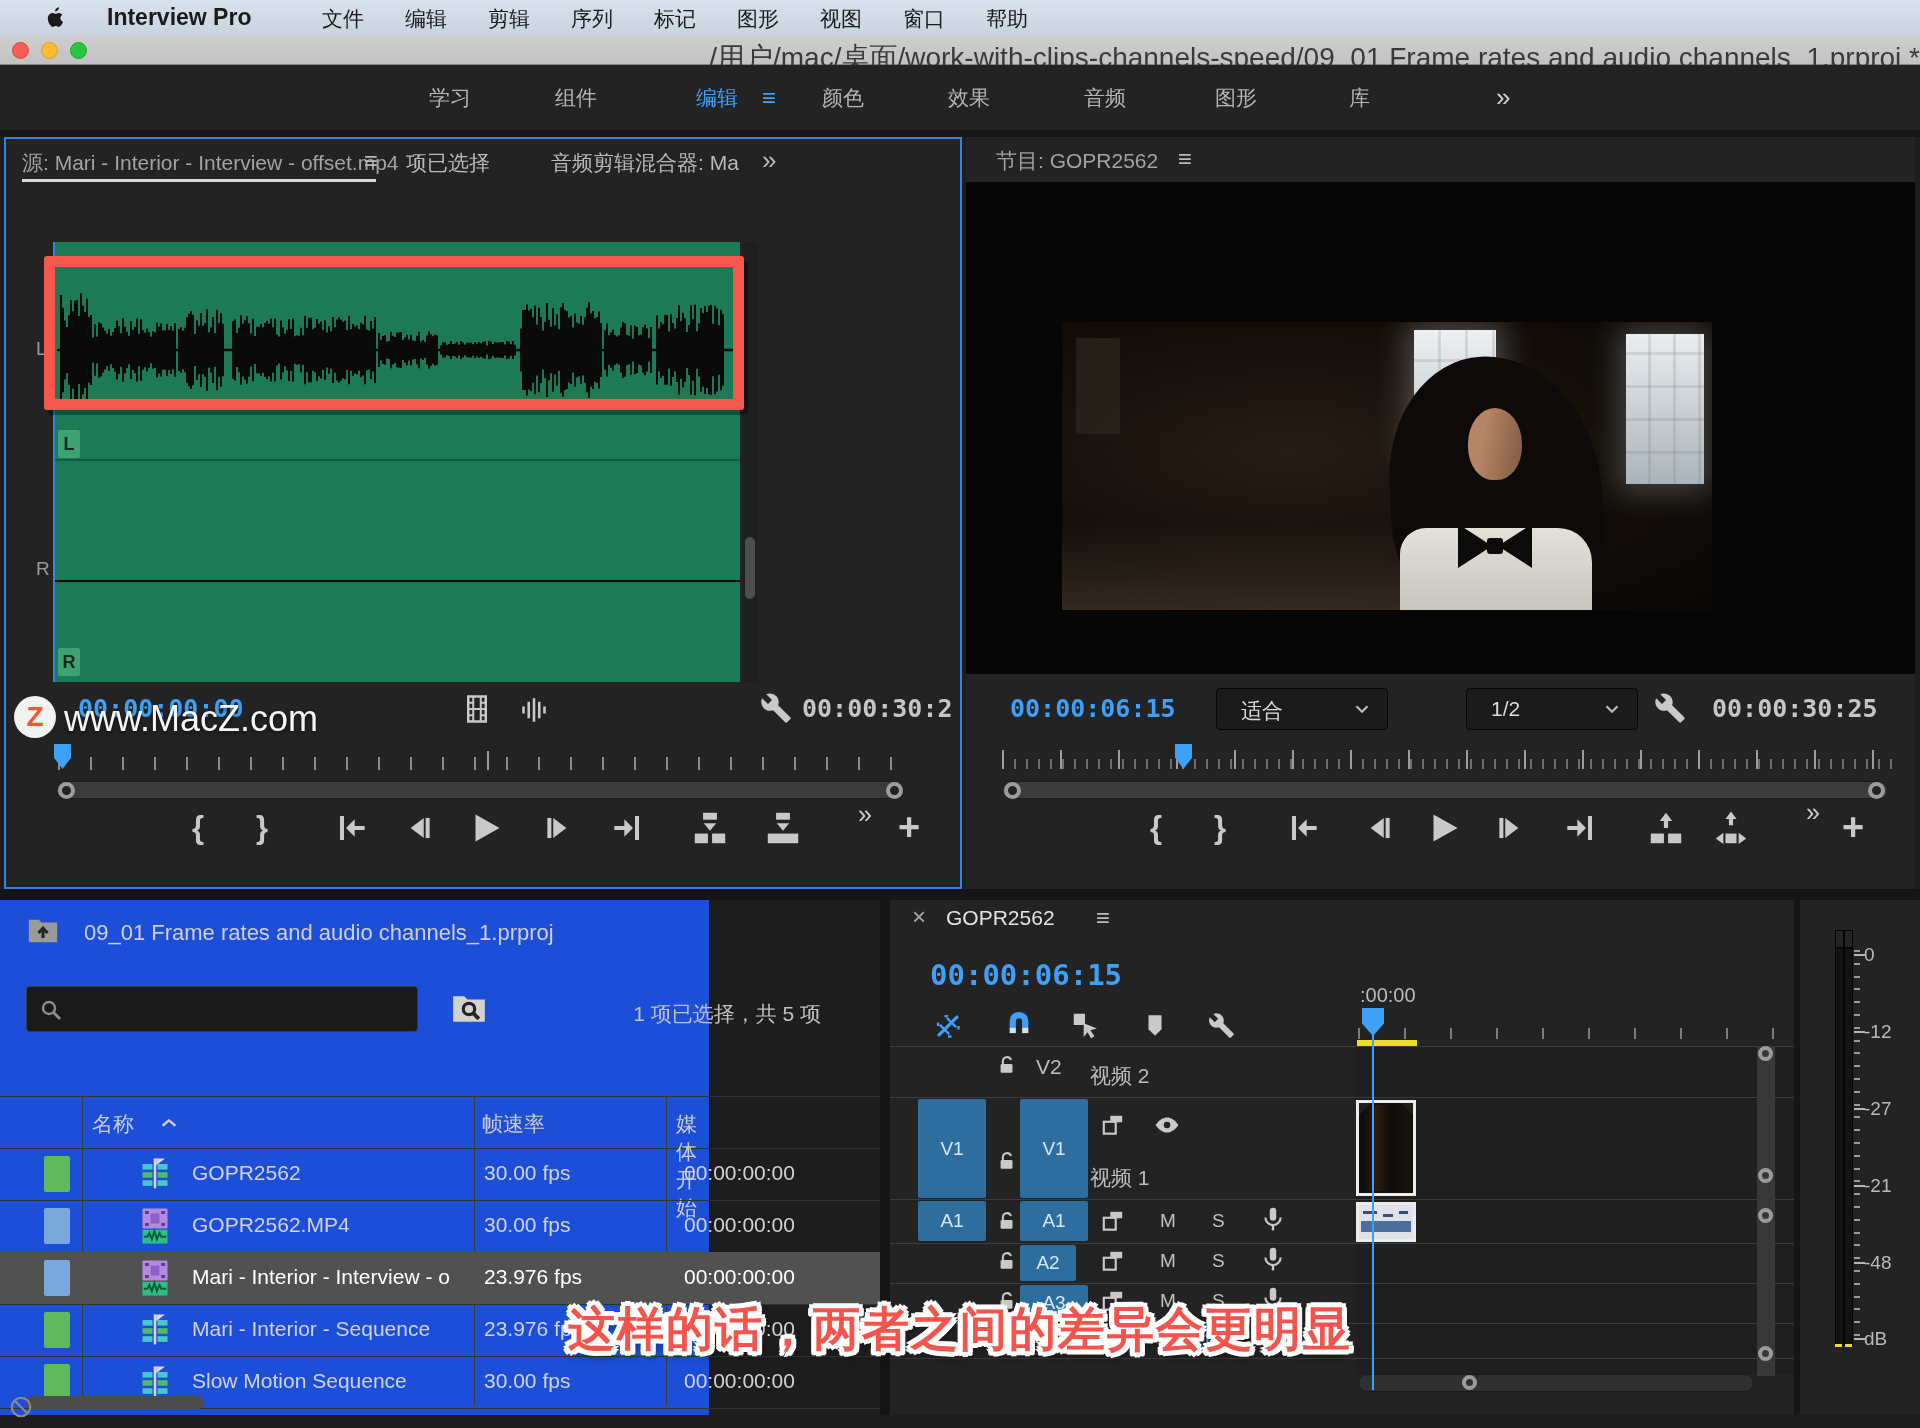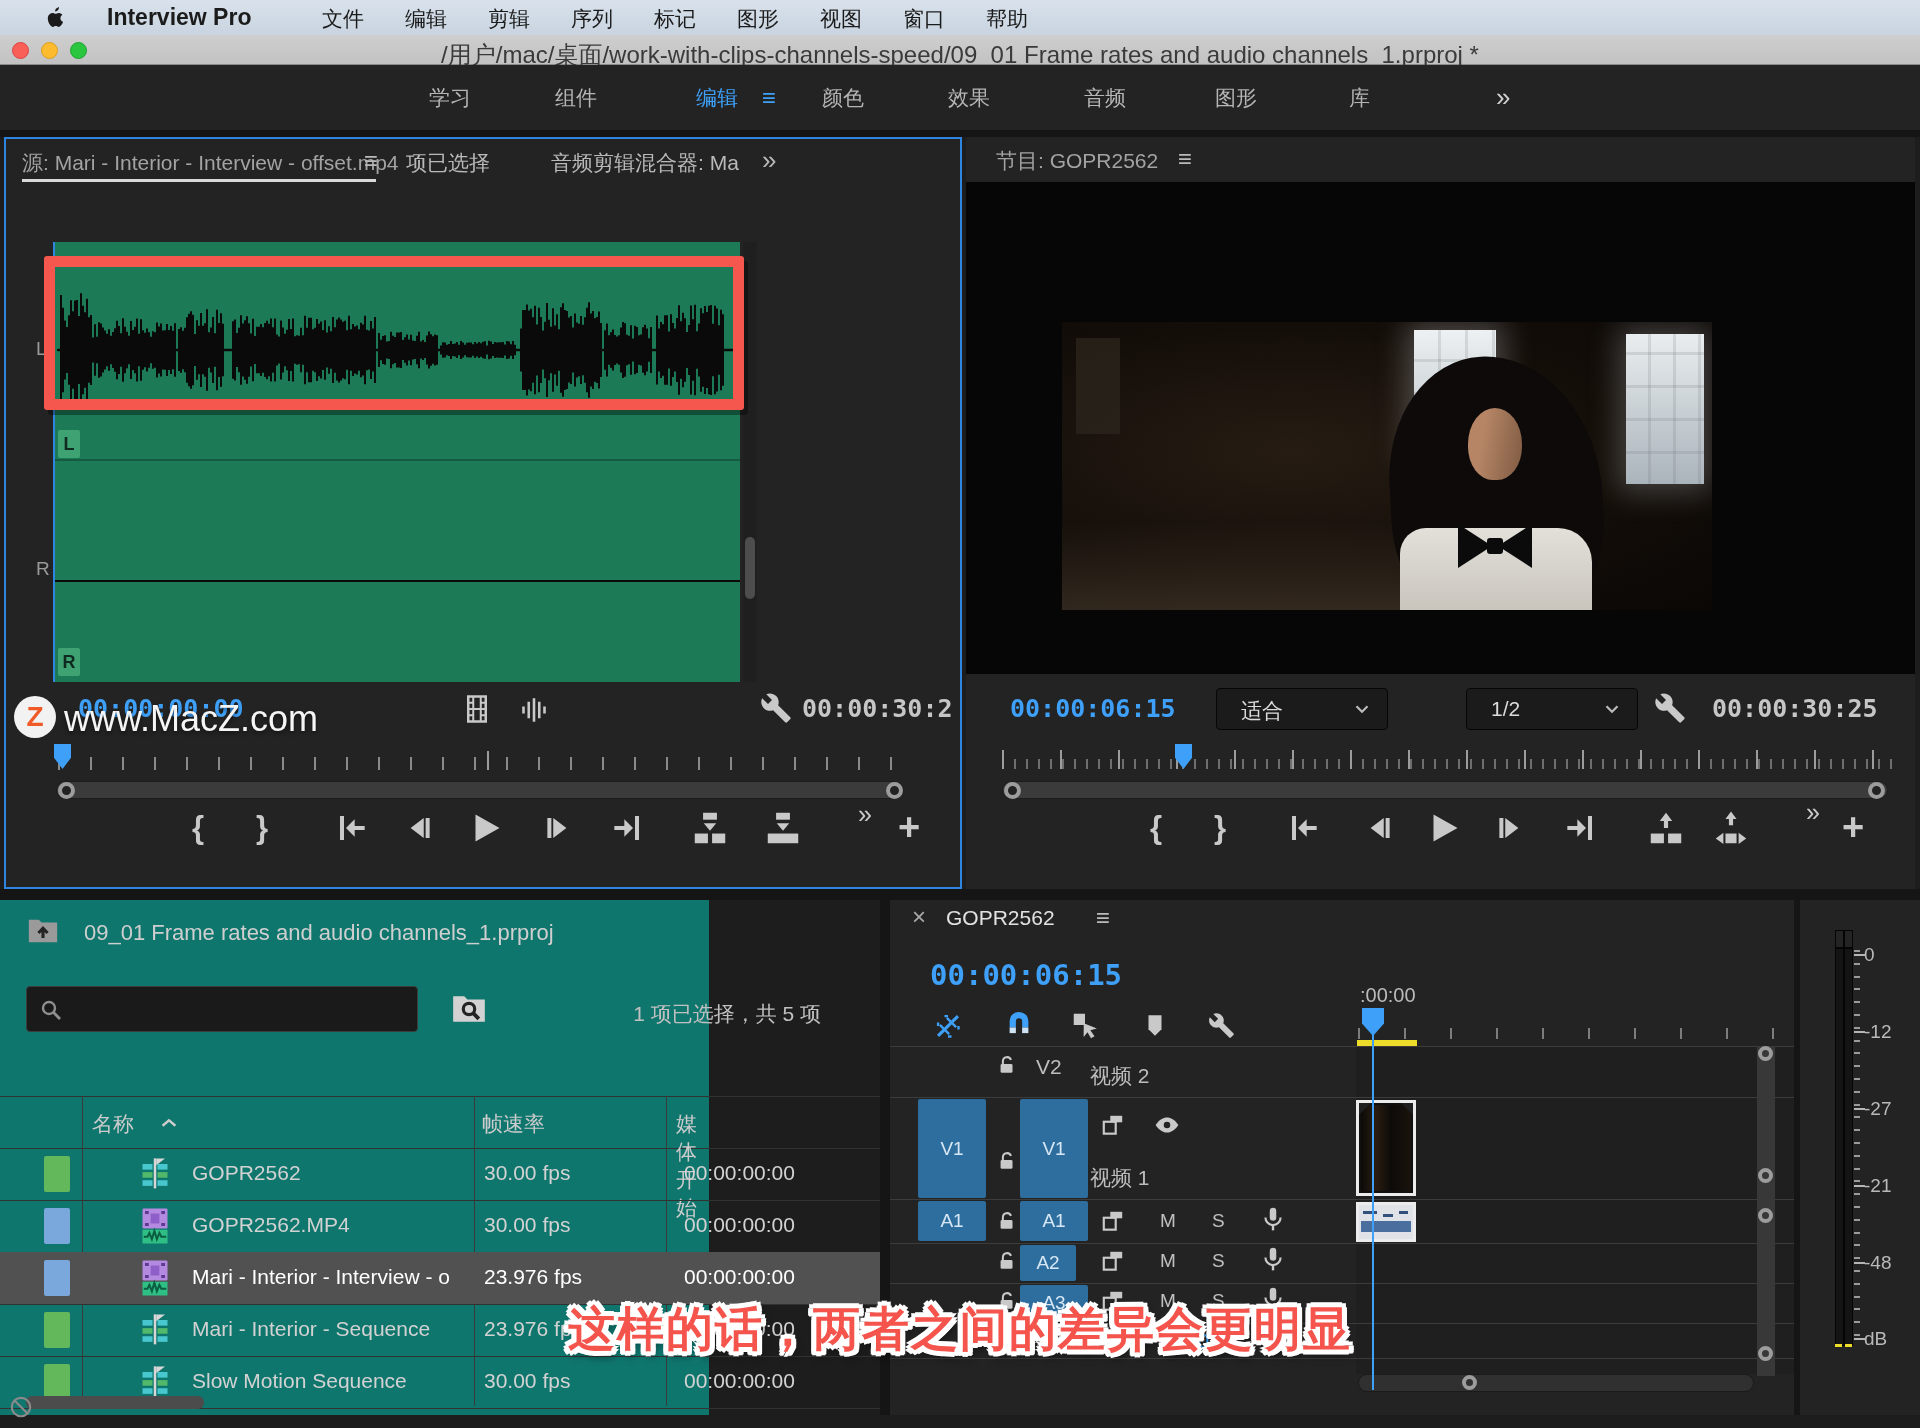--- a/index.html
+++ b/index.html
@@ -10,21 +10,21 @@
   .nosel{user-select:none;}
   svg{display:block;}
   .ic{color:#c9c9c9;}
   
   #menubar{left:0;top:0;width:1920px;height:35px;background:linear-gradient(#d9e2ec,#c8d4e0);
            color:#1b1b1b;display:flex;align-items:center;font-size:21px;}
   .menu-item{margin-right:41px;}
   #titlebar{left:0;top:35px;width:1920px;height:30px;background:linear-gradient(#cecece,#c2c2c2);
             border-bottom:1px solid #8a8a8a;}
   .light{position:absolute;top:7px;width:17px;height:17px;border-radius:50%;}
-  #wintitle{position:absolute;left:0;right:0;top:4px;text-align:center;color:#3a3a3a;font-size:24px;}
+  #wintitle{position:absolute;left:0;right:0;top:4px;text-align:right;color:#3a3a3a;font-size:28px;}
   
   #wsbar{left:0;top:65px;width:1920px;height:65px;background:#232323;}
   .ws-tab{position:absolute;top:0;height:65px;display:flex;align-items:center;font-size:21px;color:#b5b5b5;}
   .ws-active{color:#3ea0f8;}
   
   .dark-div{background:#151515;}
   .tabtxt{font-size:21px;color:#b9b9b9;}
   .tabtxt-active{color:#a3a3a3;}
   .tc{font-family:"DejaVu Sans Mono","Liberation Mono",monospace;font-weight:bold;}
   .tc-blue{color:#3ea0f8;}
@@ -442,21 +442,21 @@
   <span class="tr-btn" style="left:1711px">
       <svg width="36" height="36" fill="currentColor">
         <use href="#i-extract"></use>
       </svg>
     </span>
   <span class="a" style="left:1806px;top:798px;font-size:25px;color:#c9c9c9">»</span>
   <span class="a" style="left:1842px;top:806px;font-size:38px;font-weight:bold;color:#c9c9c9">+</span>
 
   <div class="a dark-div" style="left:0;top:889px;width:1920px;height:11px"></div>
 
-  <div class="a" style="left:0;top:900px;width:709px;height:515px;background:#0f766e">
+  <div class="a" style="left:0;top:900px;width:709px;height:515px;background:#1d4ed8">
     <span class="a ic" style="left:26px;top:14px">
         <svg width="34" height="34" fill="#9a9a9a">
           <use href="#i-folderup"></use>
         </svg>
       </span>
     <span class="a" style="left:84px;top:20px;font-size:22px;color:#cfcfcf">09_01 Frame rates and audio channels_1.prproj</span>
 
     <div class="a" style="left:26px;top:86px;width:392px;height:46px;background:#1a1a1a;border:1px solid #3c3c3c;border-radius:4px">
       <span style="position:absolute;left:12px;top:11px;color:#8f8f8f">
           <svg width="24" height="24">

